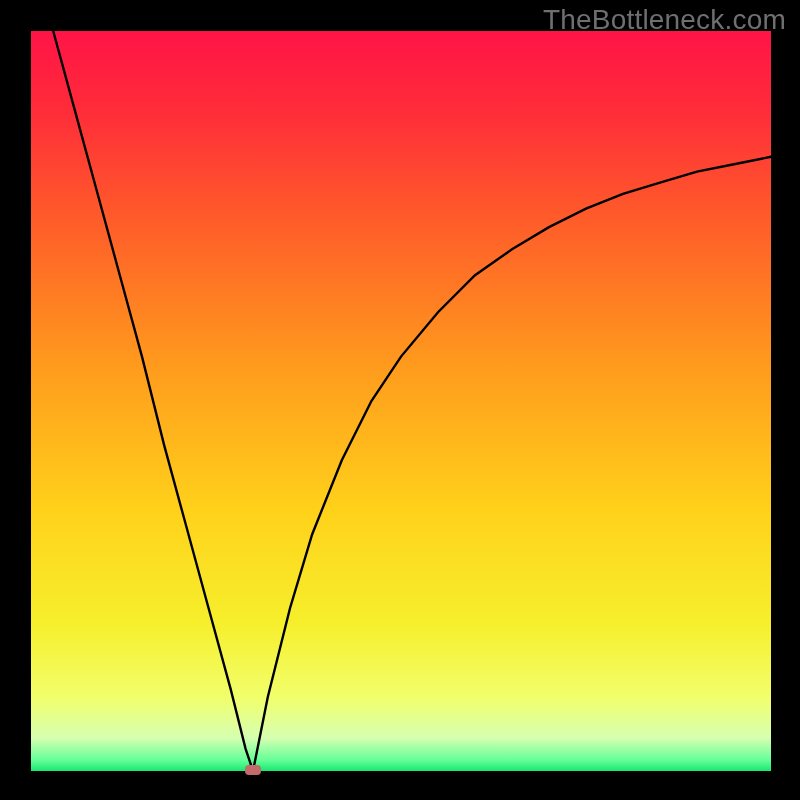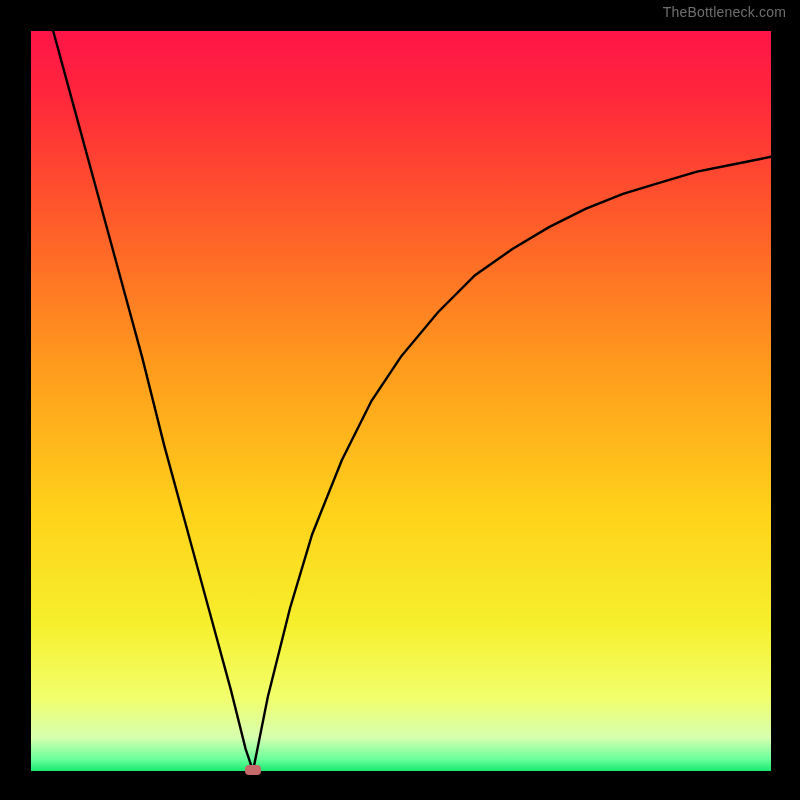--- a/index.html
+++ b/index.html
@@ -15,21 +15,21 @@
     position: relative;
     width: 800px;
     height: 800px;
     background: #000000;
   }
   .watermark {
     position: absolute;
     top: 4px;
     right: 14px;
     color: #6f6f6f;
-    font-size: 14px;
+    font-size: 28px;
     font-weight: 500;
     letter-spacing: 0.2px;
     user-select: none;
   }
   svg {
     position: absolute;
     top: 0;
     left: 0;
   }
 </style>

